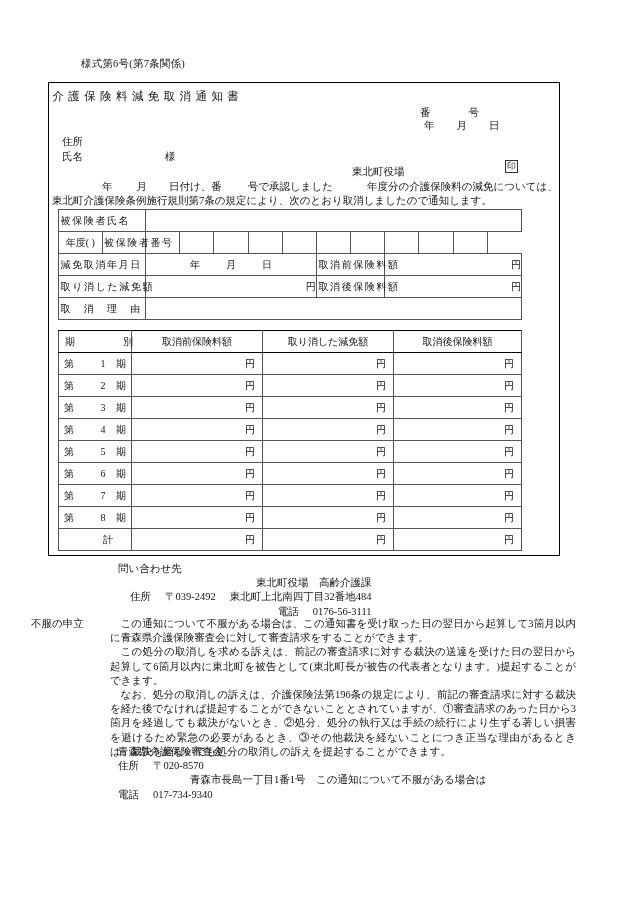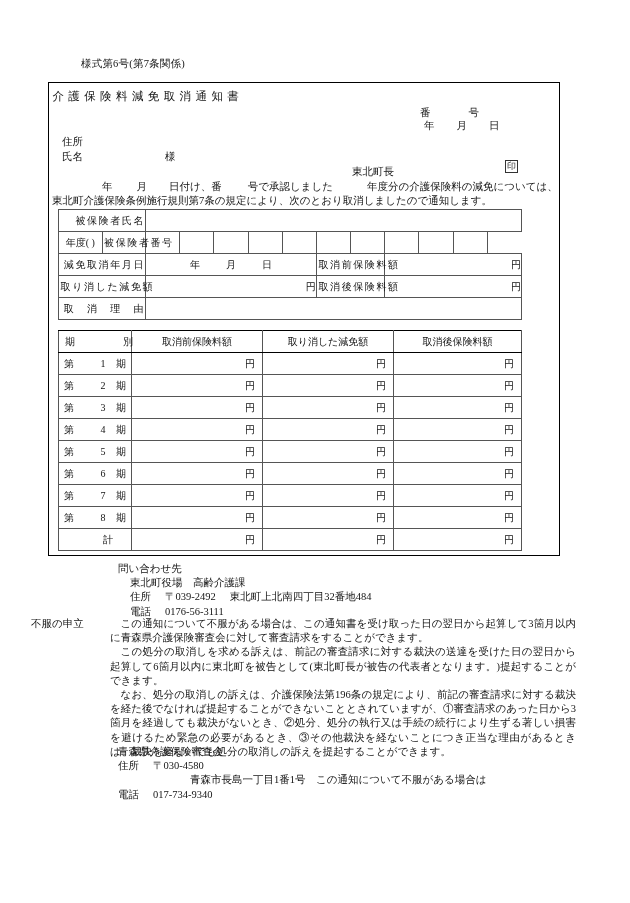--- a/index.html
+++ b/index.html
@@ -151,21 +151,21 @@
 
   
   .info-table {
     position: absolute;
     left: 58px;
     top: 209px;
     width: 464px;
   }
   .info-table td { height: 21px; }
   .lbl {
-    text-align: right;
+    text-align: left;
     letter-spacing: 1.6px;
     text-indent: 1.6px;
     font-size: 10px;
     white-space: nowrap;
   }
   .lbl-spread {
     text-align: center;
     font-size: 10px;
     white-space: nowrap;
   }
@@ -219,21 +219,21 @@
   
   .contact {
     position: absolute;
     left: 118px;
     top: 562px;
     font-size: 10.5px;
     line-height: 14.2px;
     white-space: nowrap;
   }
   .contact .ind1 { padding-left: 0px; }
-  .contact .ind2 { padding-left: 12px; }
+  .contact .ind2 { padding-left: 12px; text-align: right; }
   .contact .gap { display: inline-block; width: 14px; }
 
   
   .appeal-label {
     position: absolute;
     left: 31px;
     top: 617px;
     font-size: 10.5px;
     white-space: nowrap;
   }
@@ -278,21 +278,21 @@
     <span>番</span><span class="sp"></span><span>号</span>
   </div>
   <div class="date-line">
     <span>年</span><span class="sp"></span><span>月</span><span class="sp"></span><span>日</span>
   </div>
 
   <div class="addr-label addr-jusho">住所</div>
   <div class="addr-label addr-shimei">氏名</div>
   <div class="addr-sama">様</div>
 
-  <div class="issuer">東北町長</div>
+  <div class="issuer">東北町役場</div>
   <div class="seal-box">印</div>
 
   <div class="body-l1">
     <span class="g1"></span><span>年</span><span class="g2"></span><span>月</span><span class="g3"></span><span>日付け、番</span><span class="g4"></span><span>号で承認しました</span><span class="g5"></span><span>年度分の介護保険料の減免については、</span>
   </div>
   <div class="body-l2">東北町介護保険条例施行規則第7条の規定により、次のとおり取消しましたので通知します。</div>
 
   <table class="grid info-table">
     <tbody>
         <tr>
@@ -419,21 +419,21 @@
   <div class="appeal-label">不服の申立</div>
   <div class="appeal-body">
     <p class="indent">この通知について不服がある場合は、この通知書を受け取った日の翌日から起算して3箇月以内に青森県介護保険審査会に対して審査請求をすることができます。</p>
     <p class="indent">この処分の取消しを求める訴えは、前記の審査請求に対する裁決の送達を受けた日の翌日から起算して6箇月以内に東北町を被告として(東北町長が被告の代表者となります。)提起することができます。</p>
     <p class="indent">なお、処分の取消しの訴えは、介護保険法第196条の規定により、前記の審査請求に対する裁決を経た後でなければ提起することができないこととされていますが、①審査請求のあった日から3箇月を経過しても裁決がないとき、②処分、処分の執行又は手続の続行により生ずる著しい損害を避けるため緊急の必要があるとき、③その他裁決を経ないことにつき正当な理由があるときは、裁決を経ないでも処分の取消しの訴えを提起することができます。</p>
   </div>
 
   <div class="board">
     <div>青森県介護保険審査会</div>
     <div>
-      <span>住所</span><span class="gap"></span><span>〒030-4580</span>
+      <span>住所</span><span class="gap"></span><span>〒020-8570</span>
     </div>
     <div class="ind3">青森市長島一丁目1番1号　この通知について不服がある場合は</div>
     <div>
       <span>電話</span><span class="gap"></span><span>017-734-9340</span>
     </div>
   </div>
 
 </div>
 
 </body></html>

